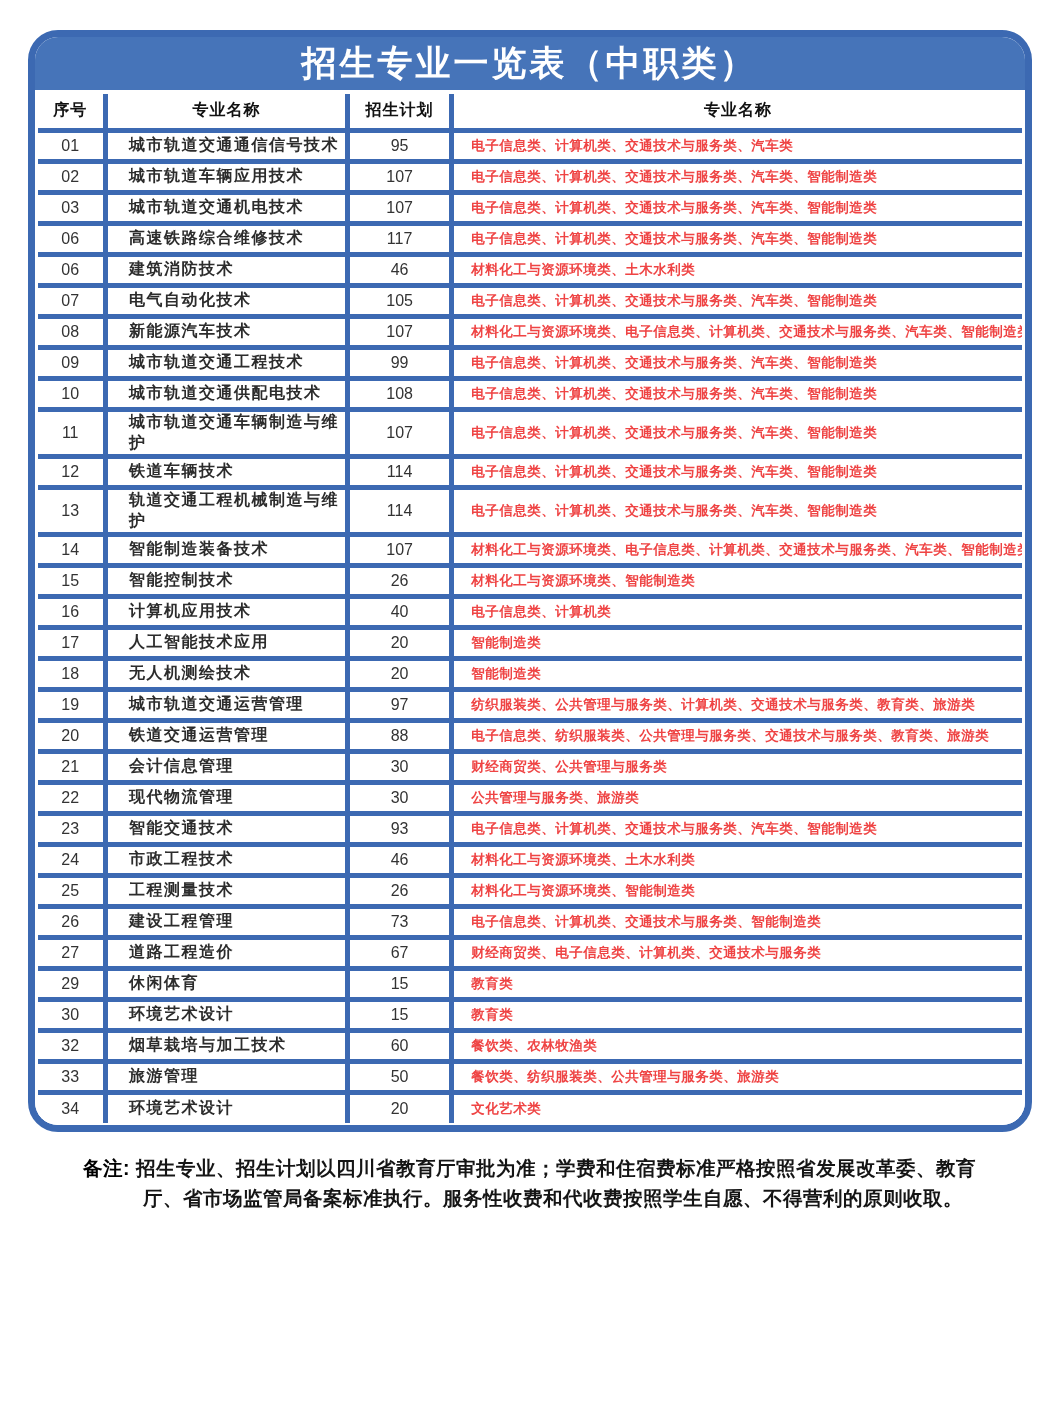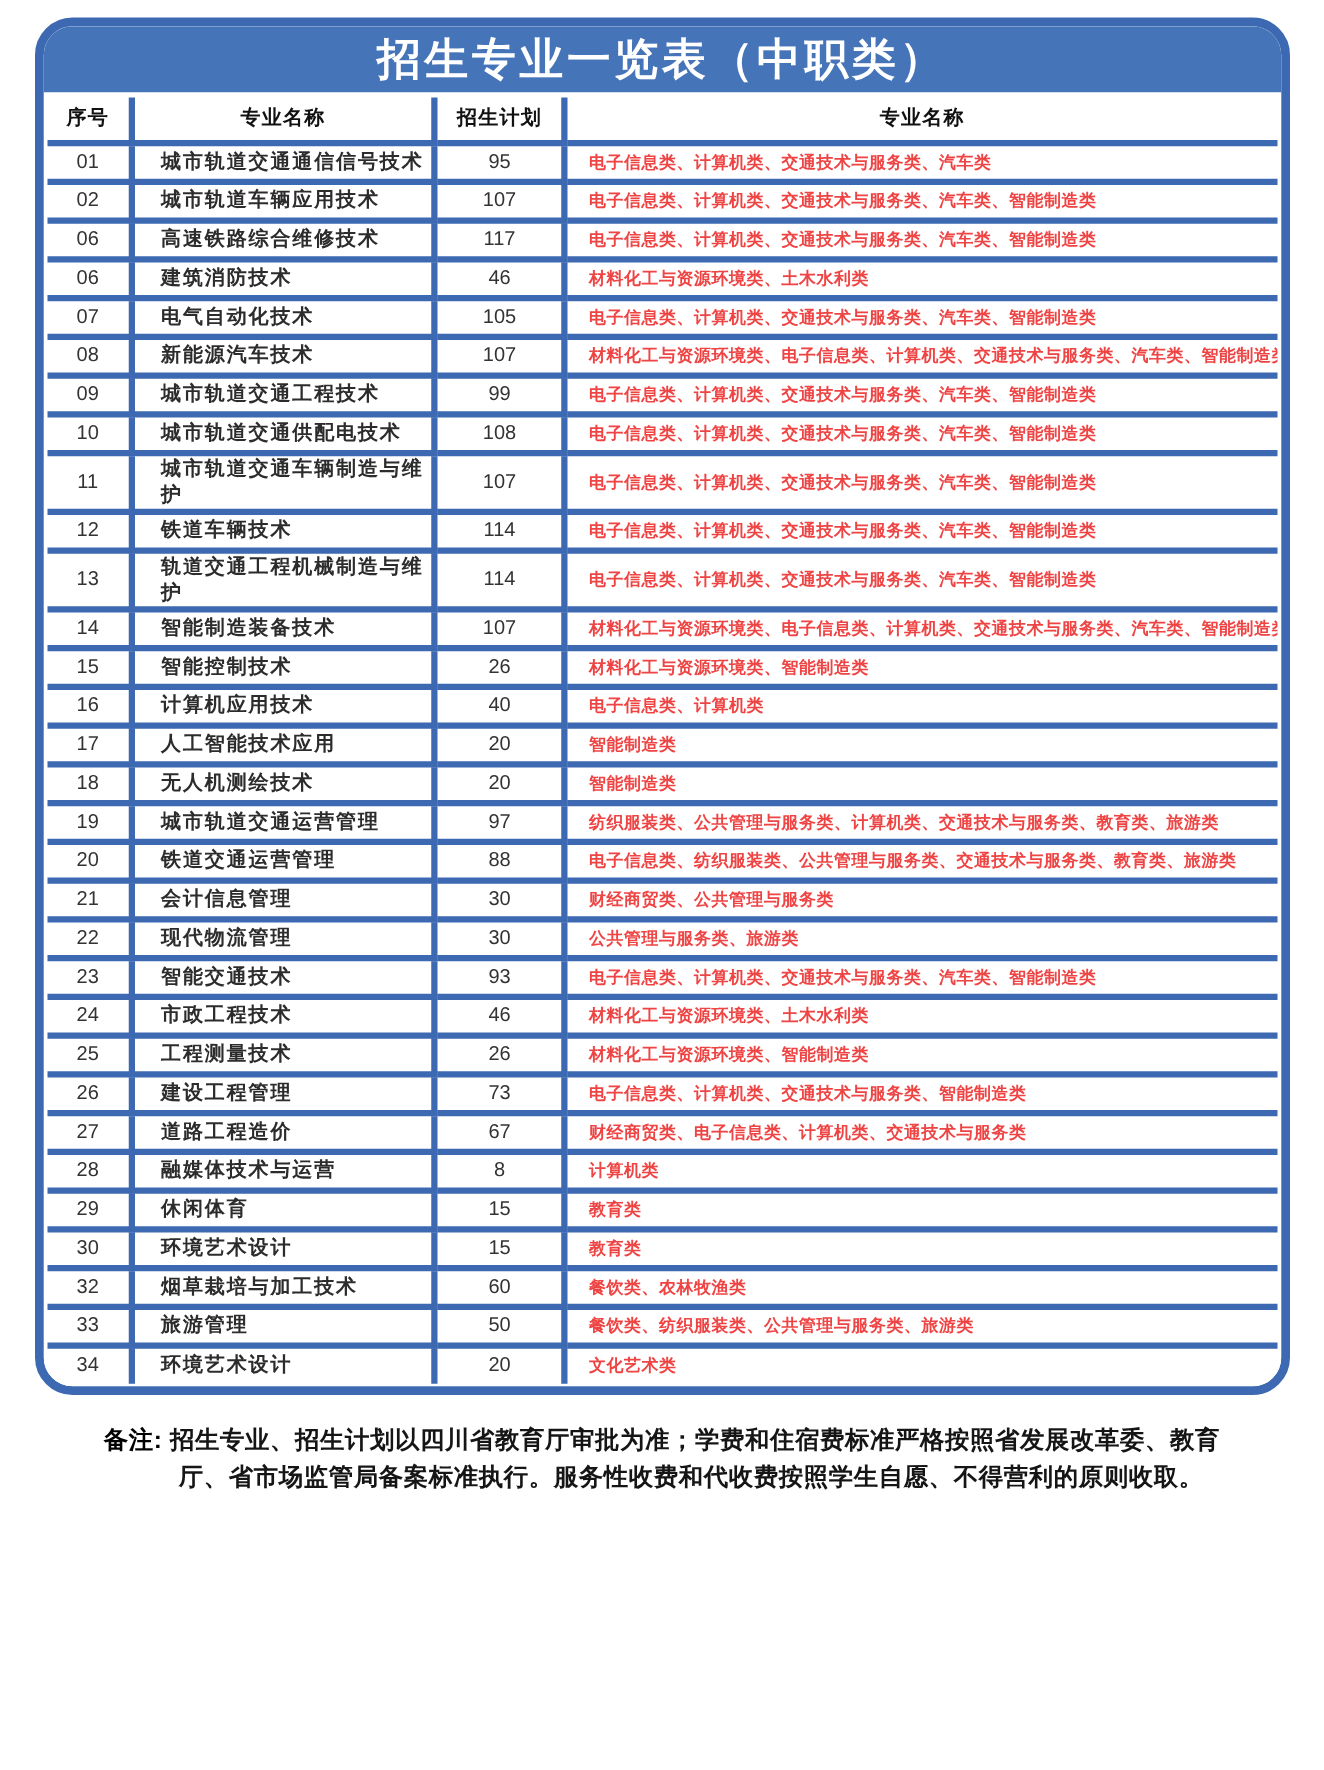--- a/index.html
+++ b/index.html
@@ -9,21 +9,21 @@
   }
   *{margin:0;padding:0;box-sizing:border-box;}
   html,body{background:#ffffff;}
   body{
     width:1059px;height:1416px;
     font-family:"Liberation Sans","DejaVu Sans",sans-serif;
     overflow:hidden;
   }
   .page{width:1059px;height:1416px;padding-top:14px;}
   .card{
-    width:1004px;margin:0 auto;
+    width:1004px;margin:16px auto;
     border:7px solid var(--blue-grid);
     border-radius:30px;
     overflow:hidden;
     background:#ffffff;
   }
   .title-bar{
     height:53px;
     background:var(--blue-title);
     color:#ffffff;
     display:flex;align-items:center;justify-content:center;
@@ -95,20 +95,26 @@
               <td class="c-plan">95</td>
               <td class="c-cat">电子信息类、计算机类、交通技术与服务类、汽车类</td>
             </tr>
             <tr>
               <td class="c-no">02</td>
               <td class="c-major">城市轨道车辆应用技术</td>
               <td class="c-plan">107</td>
               <td class="c-cat">电子信息类、计算机类、交通技术与服务类、汽车类、智能制造类</td>
             </tr>
             <tr>
+              <td class="c-no">03</td>
+              <td class="c-major">城市轨道交通机电技术</td>
+              <td class="c-plan">107</td>
+              <td class="c-cat">电子信息类、计算机类、交通技术与服务类、汽车类、智能制造类</td>
+            </tr>
+            <tr>
               <td class="c-no">06</td>
               <td class="c-major">高速铁路综合维修技术</td>
               <td class="c-plan">117</td>
               <td class="c-cat">电子信息类、计算机类、交通技术与服务类、汽车类、智能制造类</td>
             </tr>
             <tr>
               <td class="c-no">06</td>
               <td class="c-major">建筑消防技术</td>
               <td class="c-plan">46</td>
               <td class="c-cat">材料化工与资源环境类、土木水利类</td>
@@ -233,26 +239,20 @@
               <td class="c-plan">73</td>
               <td class="c-cat">电子信息类、计算机类、交通技术与服务类、智能制造类</td>
             </tr>
             <tr>
               <td class="c-no">27</td>
               <td class="c-major">道路工程造价</td>
               <td class="c-plan">67</td>
               <td class="c-cat">财经商贸类、电子信息类、计算机类、交通技术与服务类</td>
             </tr>
             <tr>
-              <td class="c-no">28</td>
-              <td class="c-major">融媒体技术与运营</td>
-              <td class="c-plan">8</td>
-              <td class="c-cat">计算机类</td>
-            </tr>
-            <tr>
               <td class="c-no">29</td>
               <td class="c-major">休闲体育</td>
               <td class="c-plan">15</td>
               <td class="c-cat">教育类</td>
             </tr>
             <tr>
               <td class="c-no">30</td>
               <td class="c-major">环境艺术设计</td>
               <td class="c-plan">15</td>
               <td class="c-cat">教育类</td>

